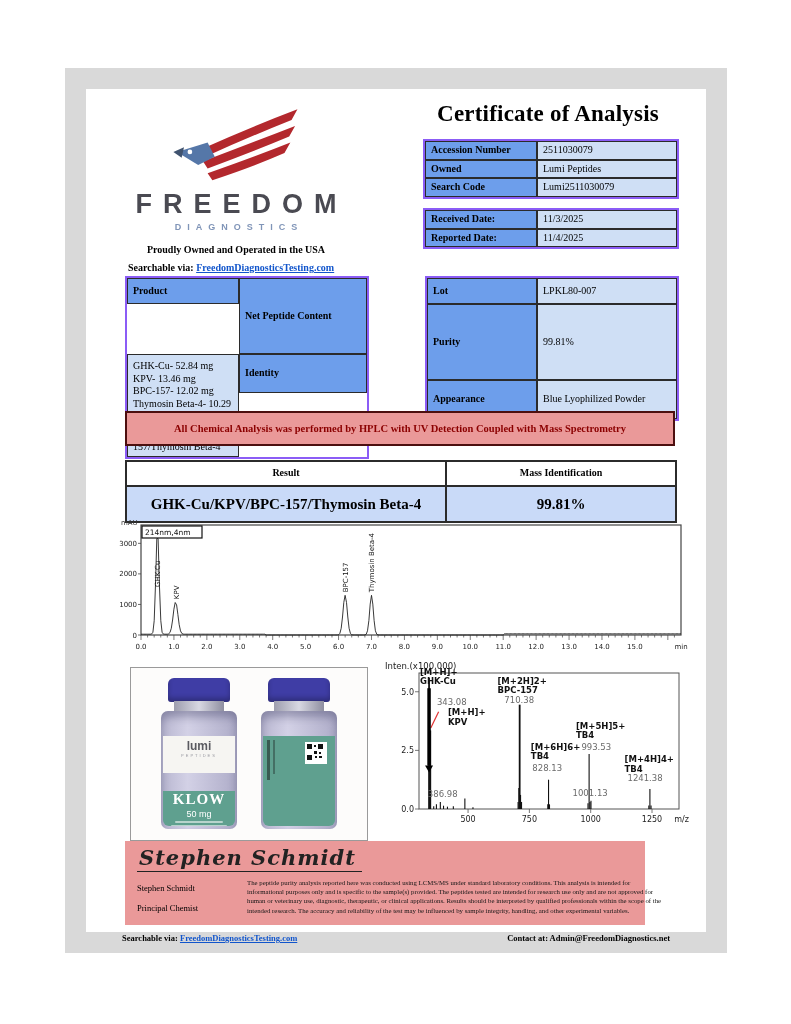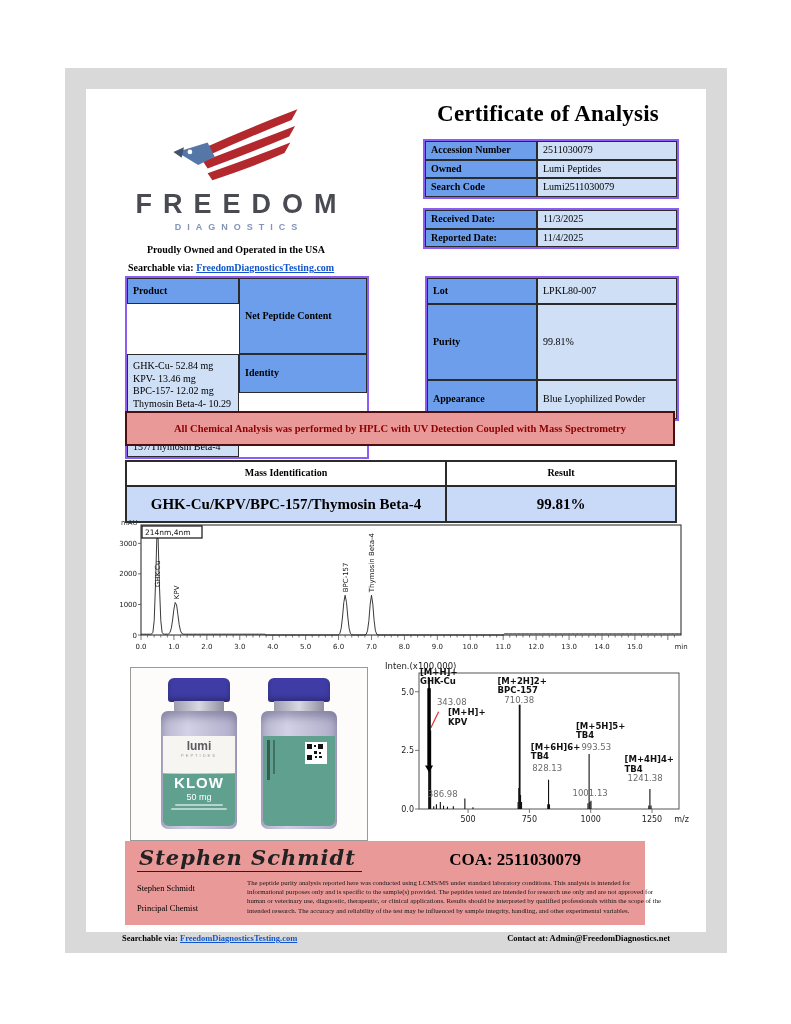--- a/index.html
+++ b/index.html
@@ -41,21 +41,21 @@
     border-radius:6px 6px 3px 3px;box-shadow:inset 0 -4px 5px rgba(0,0,0,.25);}
   .crimp{position:absolute;left:19px;top:23px;width:50px;height:12px;
     background:linear-gradient(90deg,#9d9dae,#d8d8e2,#8e8ea0);}
   .glass{position:absolute;left:6px;top:33px;width:76px;height:118px;border-radius:7px;
     background:linear-gradient(90deg,#b7b5cf,#d3d1e6 35%,#aeacc8);box-shadow:inset 0 6px 8px rgba(40,40,80,.35);}
   .vlabel{position:absolute;left:8px;top:58px;width:72px;height:90px;overflow:hidden;border-radius:0 0 6px 6px;}
   .vlabel .white{background:#f6f5f2;height:34px;text-align:center;padding-top:3px;}
   .vlabel .teal{background:#5fa08f;height:56px;text-align:center;color:#fff;}
   .lumi{font-family:"Liberation Sans",sans-serif;font-weight:bold;font-size:12px;color:#5a5a60;}
   .lumi-sub{font-family:"Liberation Sans",sans-serif;font-size:4px;letter-spacing:2px;color:#9a9aa2;}
-  .klow{font-family:Liberation Sans, sans-serif;font-weight:bold;font-size:15px;letter-spacing:1px;margin-top:1px;}
+  .klow{font-family:Liberation Serif, serif;font-weight:bold;font-size:15px;letter-spacing:1px;margin-top:18px;}
   .mg{font-family:"Liberation Sans",sans-serif;font-size:9px;margin-top:1px;}
   .tinyline{height:2px;background:rgba(255,255,255,.55);margin:2px 12px 0 12px;border-radius:1px;}
   .backlabel{position:absolute;left:8px;top:58px;width:72px;height:90px;background:#5fa08f;border-radius:0 0 6px 6px;}
   .qr{position:absolute;right:8px;top:6px;width:20px;height:20px;background:#fff;padding:1px;}
   .backtxt{position:absolute;left:4px;top:4px;width:3px;height:40px;background:rgba(20,20,20,.5);}
   .backtxt2{position:absolute;left:10px;top:4px;width:2px;height:34px;background:rgba(20,20,20,.35);}
   
   .sig-block{background:#ea9999;}
   .script{font-family:"DejaVu Serif",serif;font-style:italic;font-weight:bold;font-size:21px;
     letter-spacing:1px;color:#222;border-bottom:1.5px solid #222;padding:0 6px 1px 2px;display:inline-block;}
@@ -124,22 +124,22 @@
     <div class="cell val">99.81%</div>
     <div class="cell lbl" style="height:33px;">Appearance</div>
     <div class="cell val">Blue Lyophilized Powder</div>
   </div>
 
   <div class="abs banner" style="left:39px;top:322px;width:546px;height:31px;">
     <span>All Chemical Analysis was performed by HPLC with UV Detection Coupled with Mass Spectrometry</span>
   </div>
 
   <div class="abs mass-tbl" style="left:39px;top:371px;">
+    <div class="cell mass-h" style="height:19px;">Result</div>
     <div class="cell mass-h" style="height:19px;">Mass Identification</div>
-    <div class="cell mass-h" style="height:19px;">Result</div>
     <div class="cell mass-d" style="height:30px;">GHK-Cu/KPV/BPC-157/Thymosin Beta-4</div>
     <div class="cell mass-d" style="height:30px;">99.81%</div>
   </div>
 
   <svg class="abs" style="left:25px;top:428px;" width="578" height="146" viewBox="0 0 578 146">
         <rect x="30" y="8" width="540" height="110" fill="#fff" stroke="#444" stroke-width="1.2"></rect>
         <text x="10" y="8" font-size="7" fill="#333">mAU</text>
         <line x1="27" y1="118" x2="30" y2="118" stroke="#444" stroke-width="0.8"></line>
         <line x1="27" y1="87.44444444444444" x2="30" y2="87.44444444444444" stroke="#444" stroke-width="0.8"></line>
         <text x="26" y="89.94444444444444" font-size="7" text-anchor="end" fill="#222">1000</text>
@@ -356,21 +356,20 @@
         <text x="198.37735849056602" y="90.9103448275862" font-size="8.5" fill="#6a6a6a" font-weight="normal"><tspan x="198.37735849056602" dy="0">993.53</tspan></text>
         <text x="189.54716981132074" y="137.10344827586206" font-size="8.5" fill="#6a6a6a" font-weight="normal"><tspan x="189.54716981132074" dy="0">1001.13</tspan></text>
         <text x="241.54716981132077" y="103.10344827586206" font-size="8.5" fill="#111" font-weight="bold"><tspan x="241.54716981132077" dy="0">[M+4H]4+</tspan><tspan x="241.54716981132077" dy="9.5">TB4</tspan></text>
         <text x="244.49056603773587" y="121.86206896551724" font-size="8.5" fill="#6a6a6a" font-weight="normal"><tspan x="244.49056603773587" dy="0">1241.38</tspan></text>
       </svg>
 
   <div class="abs sig-block" style="left:39px;top:752px;width:520px;height:84px;">
     <div class="abs" style="left:12px;top:4px;">
       <span class="script">Stephen Schmidt</span>
     </div>
-    <div class="abs coa" style="left:270px;top:9px;width:240px;">COA: 2511030079</div>
     <div class="abs sig-name" style="left:12px;top:42px;">Stephen Schmidt</div>
     <div class="abs sig-name" style="left:12px;top:62px;">Principal Chemist</div>
     <div class="abs disclaimer" style="left:122px;top:37px;width:416px;">The peptide purity analysis reported here was conducted using LCMS/MS under standard laboratory conditions. This analysis is intended for informational purposes only and is specific to the sample(s) provided. The peptides tested are intended for research use only and are not approved for human or veterinary use, diagnostic, therapeutic, or clinical applications. Results should be interpreted by qualified professionals within the scope of the intended research. The accuracy and reliability of the test may be influenced by sample integrity, handling, and other experimental variables.</div>
   </div>
 
   <div class="abs footer" style="left:36px;top:844px;width:548px;">
     <div>
       <span>Searchable via:</span>
       <a class="doclink" href="#">FreedomDiagnosticsTesting.com</a>
     </div>

